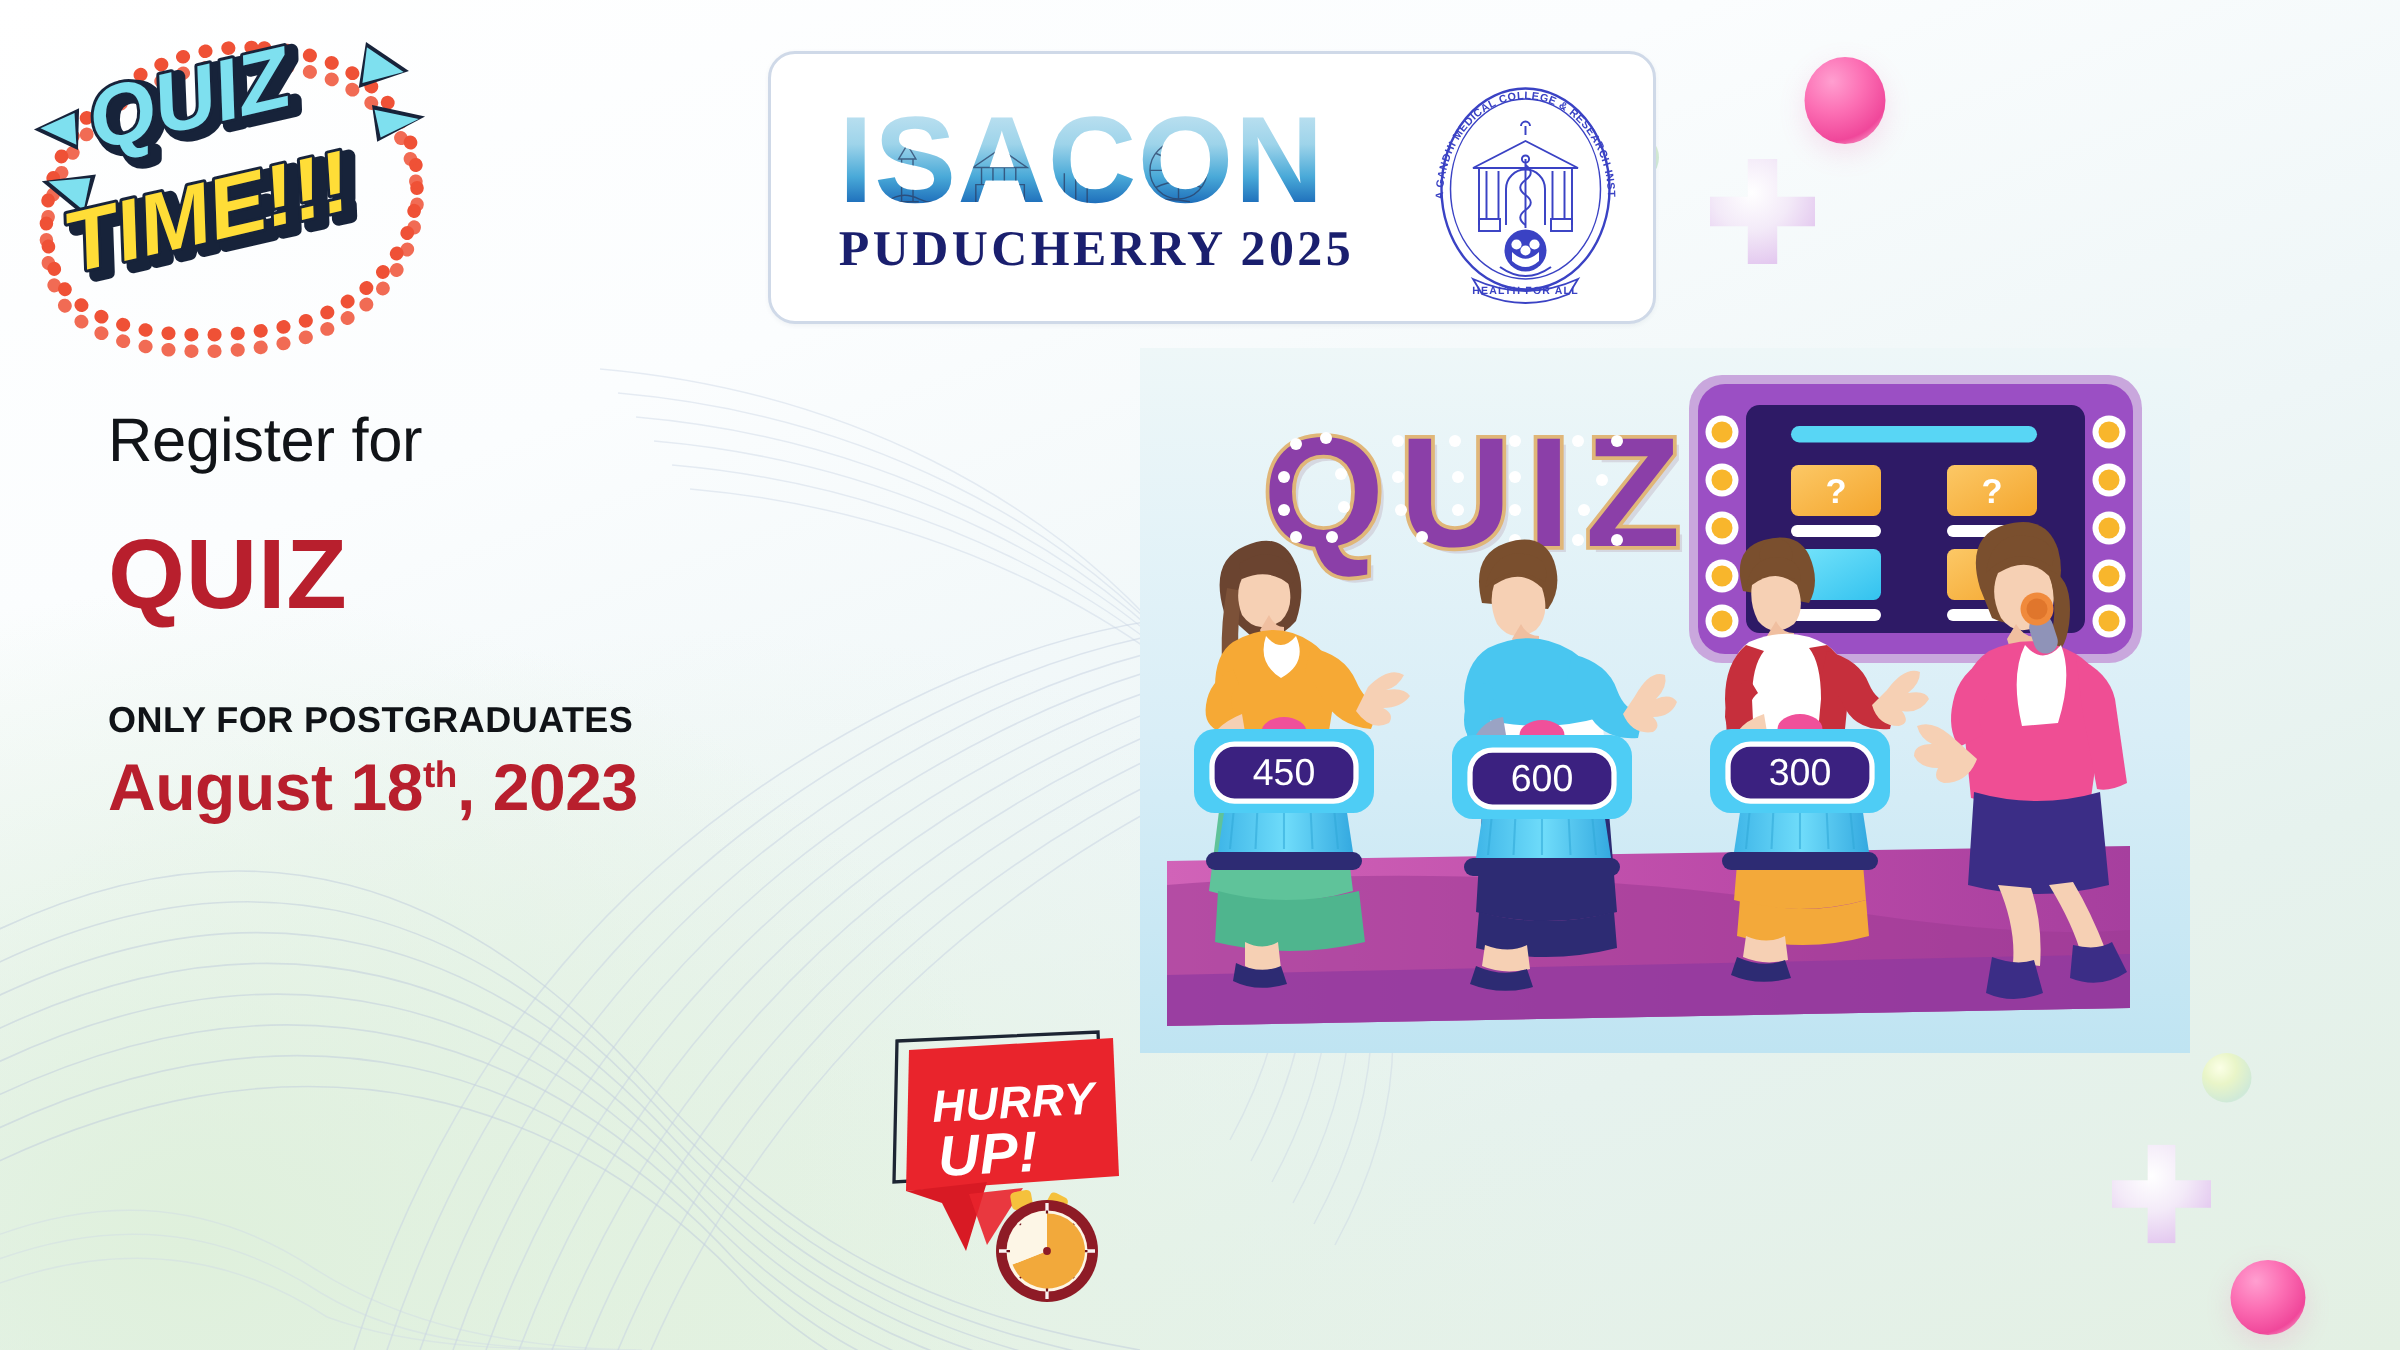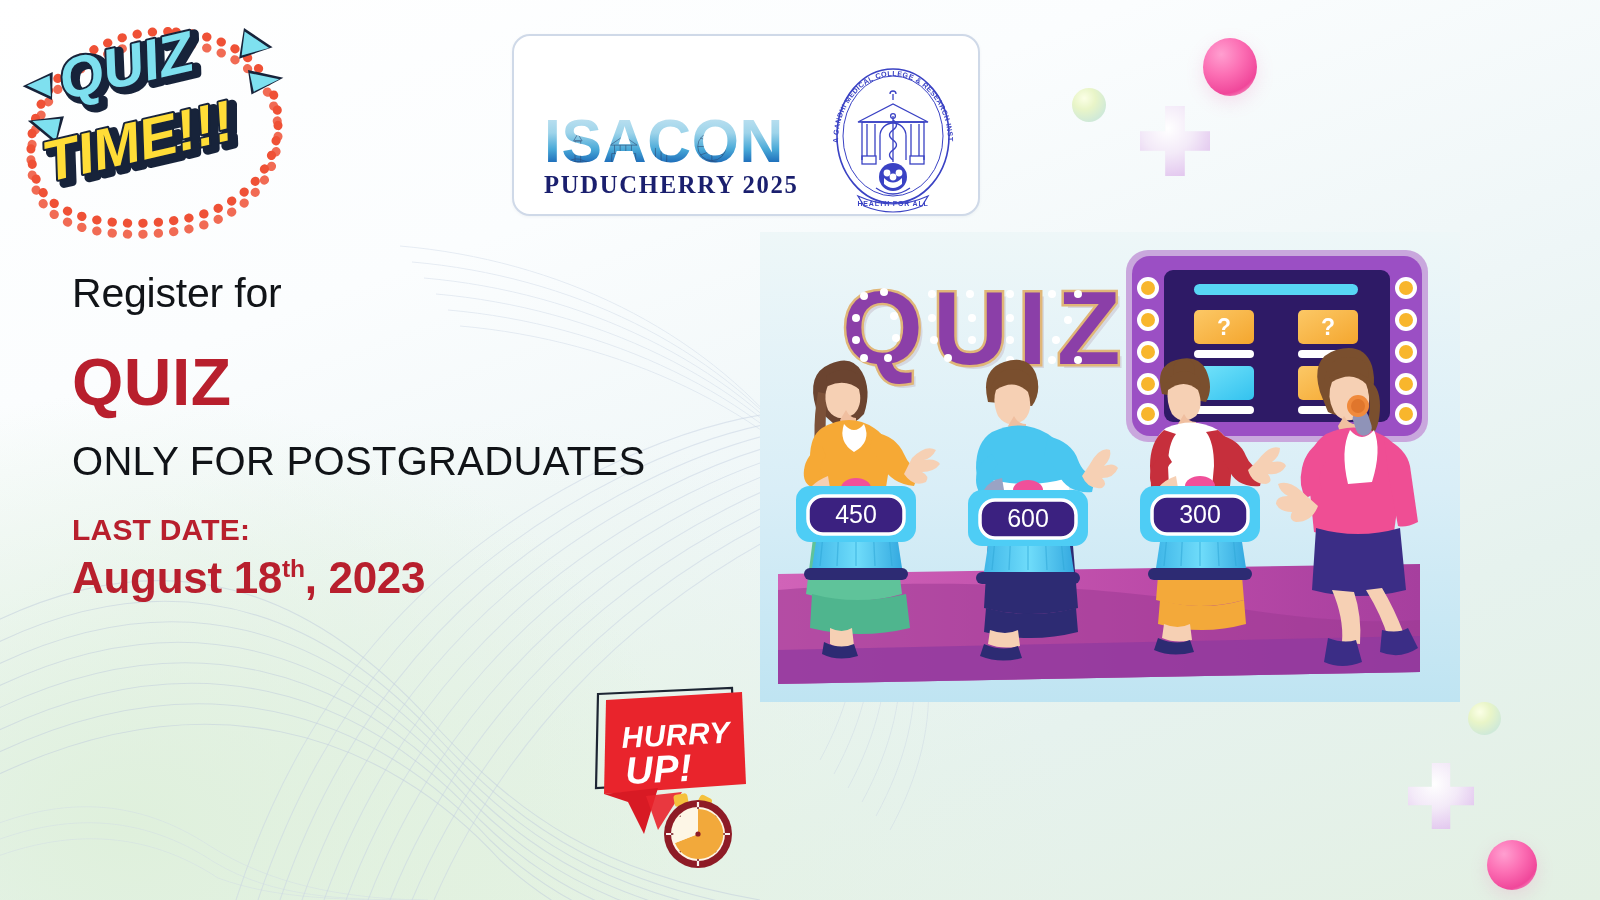--- a/index.html
+++ b/index.html
@@ -40,42 +40,42 @@
     clip-path:polygon(36% 0,64% 0,64% 36%,100% 36%,100% 64%,64% 64%,64% 100%,36% 100%,36% 64%,0 64%,0 36%,36% 36%);
     border-radius:22%;
   }
 
   
   #quiztime { position:absolute; left:8px; top:14px; width:300px; height:230px; }
   #quiztime svg { width:100%; height:100%; overflow:visible; }
 
   
   #logocard {
-    position:absolute; left:512px; top:34px; width:468px; height:182px;
+    position:absolute; left:512px; top:34px; width:592px; height:182px;
     background:#ffffff; border:2px solid #cfd9e8; border-radius:18px;
-    display:flex; align-items:flex-end; box-shadow:0 1px 3px rgba(80,100,130,.07);
+    display:flex; align-items:center; box-shadow:0 1px 3px rgba(80,100,130,.07);
   }
   #logocard .wordmark { flex:1; padding-left:30px; padding-right:6px; }
   #logocard .seal { width:150px; height:158px; margin-right:10px; }
   .isacon-svg { width:100%; height:118px; display:block; }
   .seal svg { width:100%; height:100%; display:block; }
 
   
   #textblock { position:absolute; left:72px; top:272px; width:620px; }
   .t-register {
     font-size:41px; font-weight:400; color:#111418; letter-spacing:-0.2px;
     line-height:1.05;
   }
   .t-quiz {
     font-size:66px; font-weight:700; color:#b81f2d; letter-spacing:0.5px;
     margin-top:34px; line-height:1;
   }
   .t-pg {
-    font-size:40px; font-weight:400; color:#101317; letter-spacing:0.3px;
-    margin-top:26px; line-height:1;
+    font-size:24px; font-weight:700; color:#101317; letter-spacing:0.3px;
+    margin-top:54px; line-height:1;
   }
   .t-lastdate {
     font-size:30px; font-weight:700; color:#b81f2d; letter-spacing:0.2px;
     margin-top:34px; line-height:1;
   }
   .t-date {
     font-size:44px; font-weight:700; color:#b81f2d; letter-spacing:-0.3px;
     margin-top:10px; line-height:1.05;
   }
   .t-date sup { font-size:.56em; vertical-align:super; font-weight:700; }
@@ -248,21 +248,20 @@
         <path d="M40 140 q35 16 70 0 l-6 10 q-29 12 -58 0 z" fill="#ffffff" stroke="#3a42c4" stroke-width="1.2"></path>
         <text x="75" y="150" text-anchor="middle" font-family="'Liberation Sans',sans-serif" font-size="7" font-weight="700" fill="#3a42c4" letter-spacing="0.8">HEALTH FOR ALL</text>
       </svg>
     </div>
   </div>
 
   <div id="textblock">
     <div class="t-register">Register for</div>
     <div class="t-quiz">QUIZ</div>
     <div class="t-pg">ONLY FOR POSTGRADUATES</div>
-    <div class="t-lastdate">LAST DATE:</div>
     <div class="t-date"><span>August 18</span><sup>th</sup><span>, 2023</span></div>
   </div>
 
   <div id="hurryup">
     <svg viewBox="0 0 180 190">
       <path d="M12 10 L146 4 L150 96 L10 104 Z" fill="none" stroke="#1d2533" stroke-width="2.2"></path>
       <path d="M20 16 L156 8 L160 100 L18 110 Z" fill="#e9242c"></path>
       <path d="M18 110 L72 104 L58 150 L42 118 Z" fill="#d81a24"></path>
       <path d="M60 112 L96 108 L72 146 Z" fill="#e9242c" opacity=".9"></path>
       <text x="36" y="64" font-family="'Liberation Sans',sans-serif" font-size="30" font-weight="700" font-style="italic" fill="#ffffff" letter-spacing="0.5" transform="rotate(-3 36 64)">HURRY</text>

